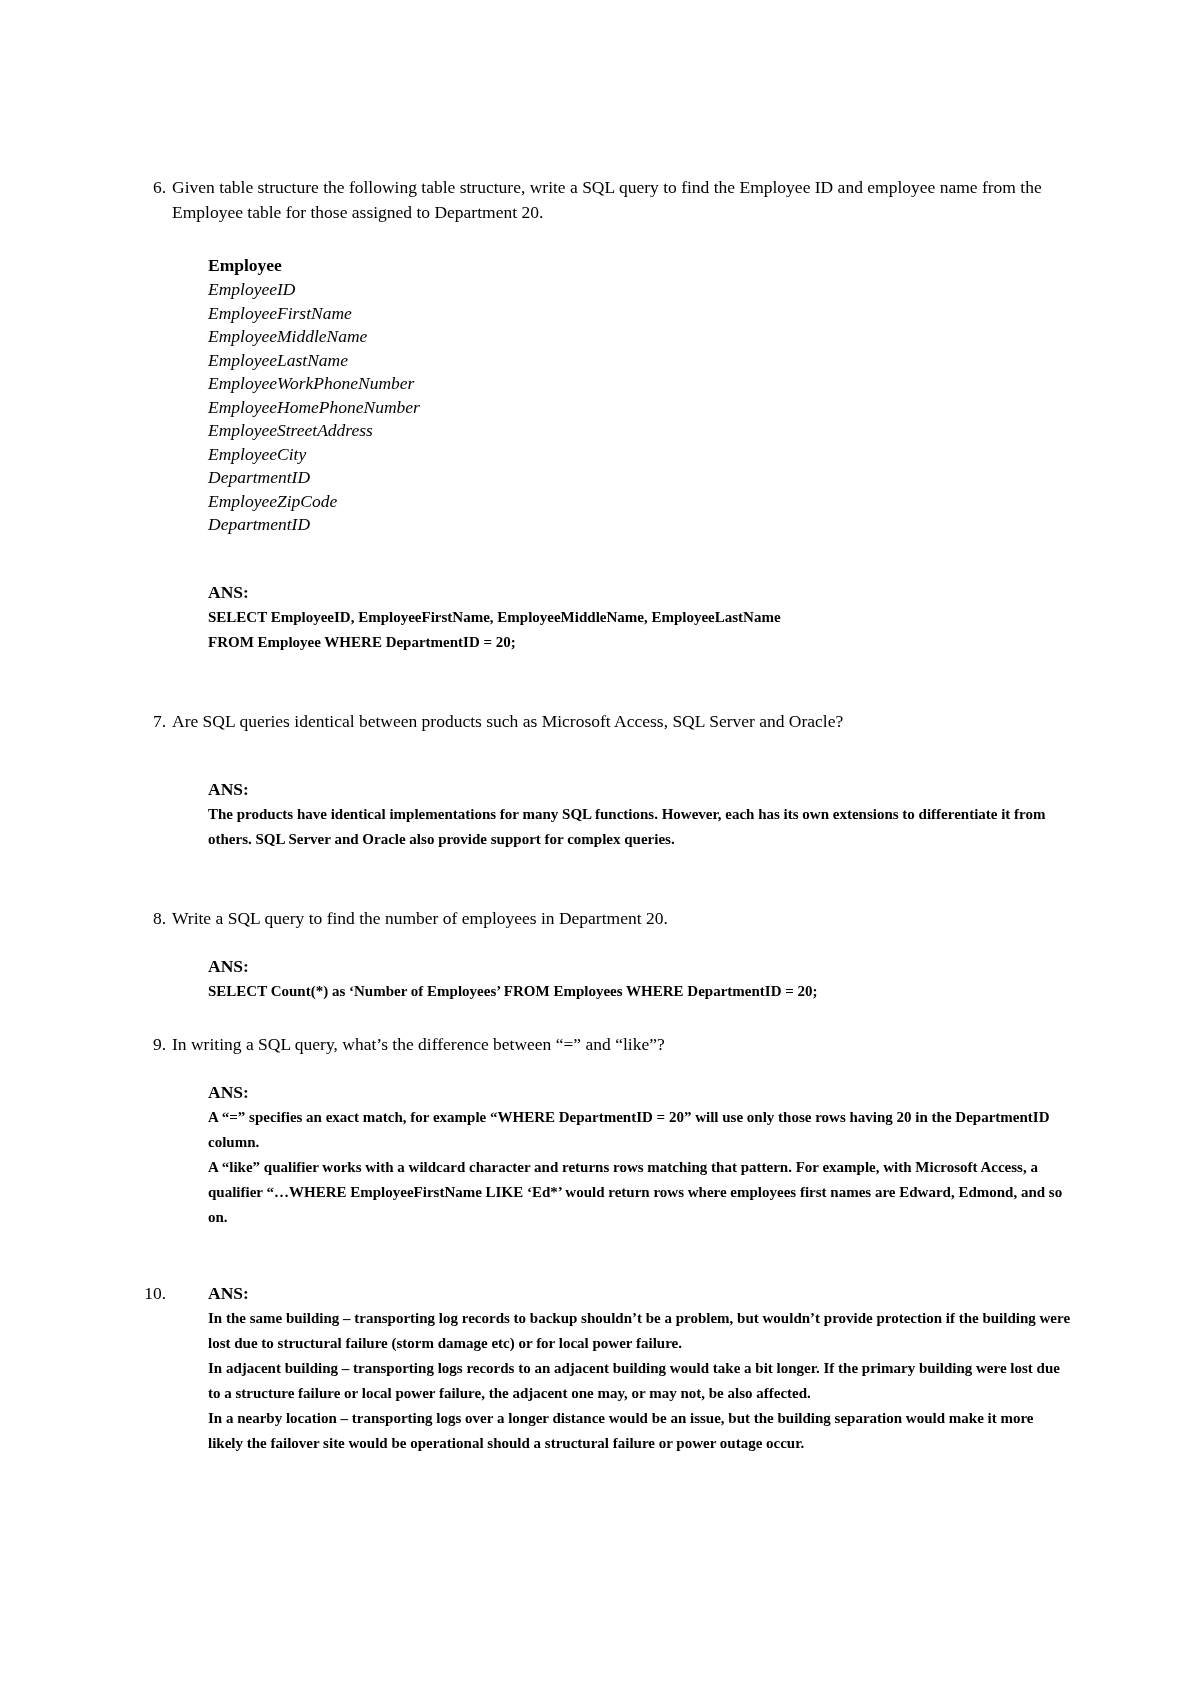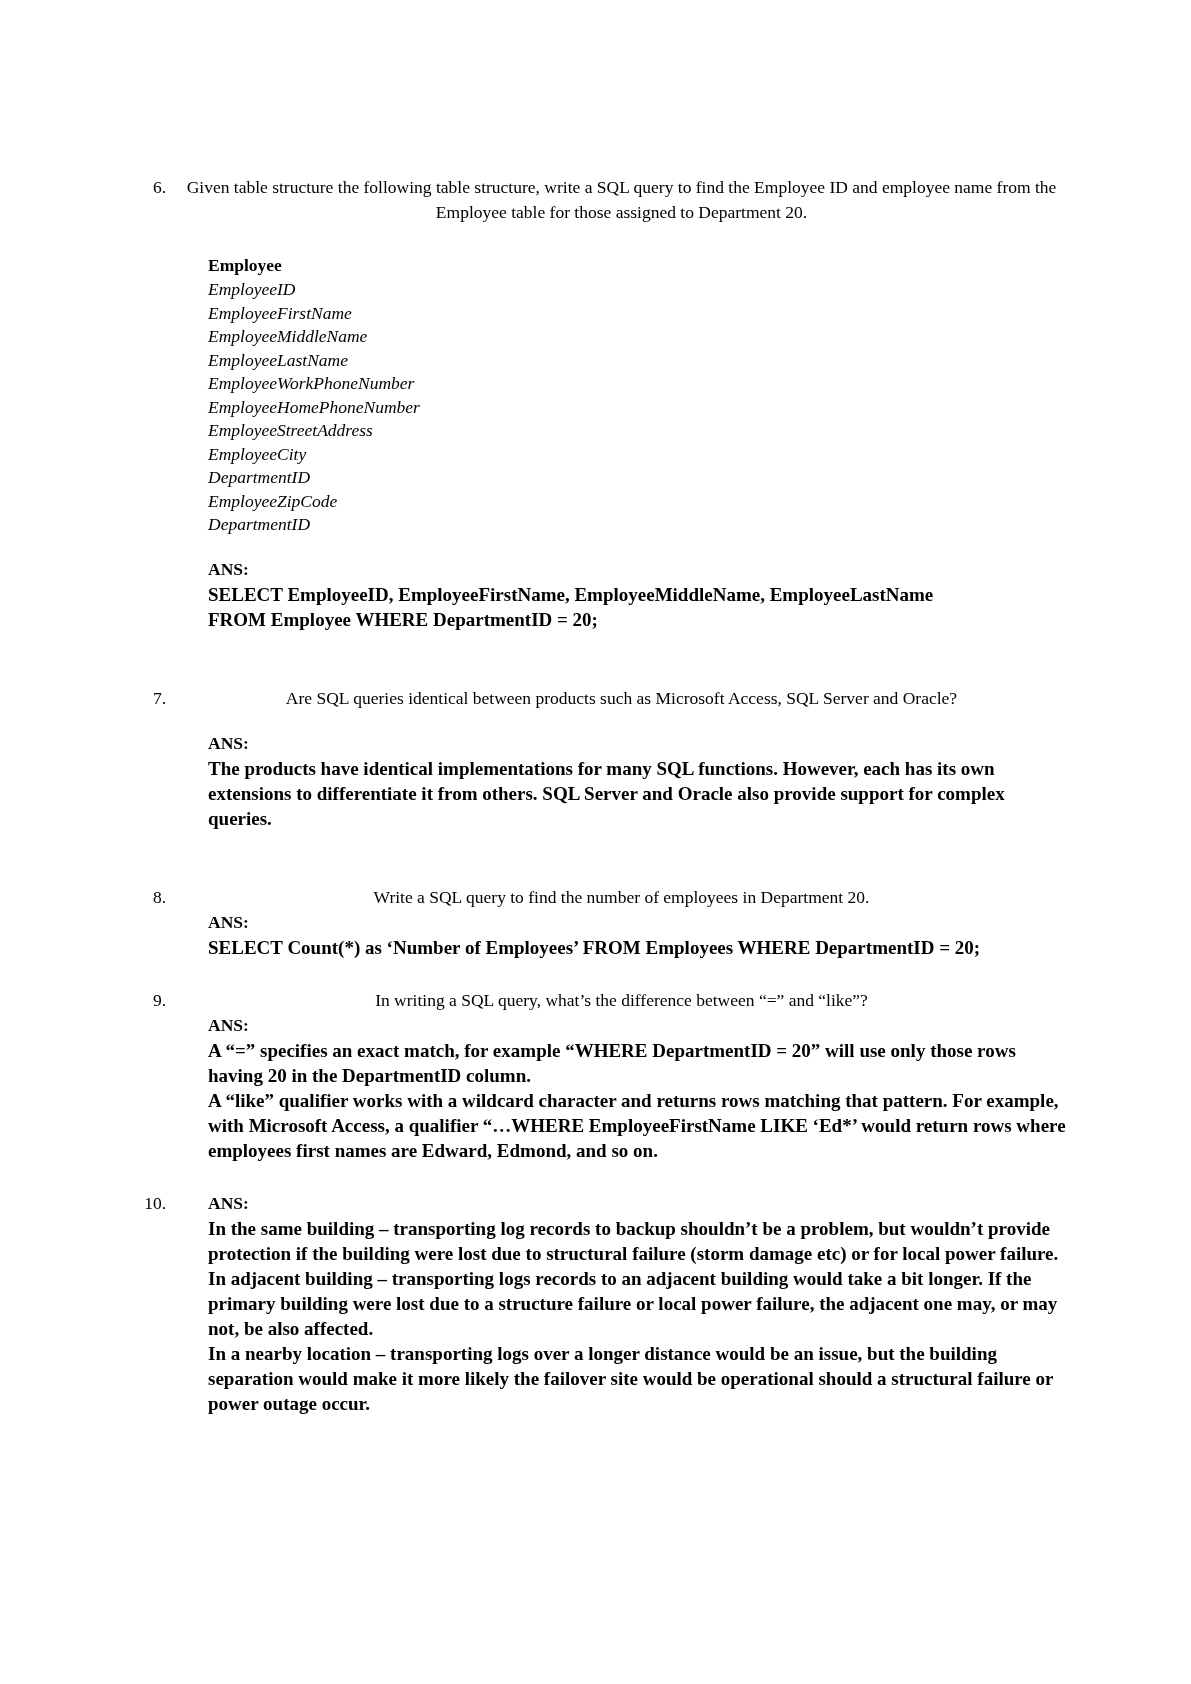--- a/index.html
+++ b/index.html
@@ -35,42 +35,42 @@
     line-height: 25px;
   }
   .qbody {
     margin-left: 42px;
     font-size: 17.5px;
     line-height: 25px;
   }
   .qtext {
     font-size: 17.5px;
     line-height: 25px;
-    text-align: center;
   }
   .indent {
     margin-left: 36px;
     font-weight: bold;
   }
   .field-list {
     margin-left: 36px;
     font-style: italic;
   }
   .field-list div {
     line-height: 23.5px;
     font-size: 17.5px;
   }
   .spacer-lg { height: 28px; }
   .spacer-md { height: 20px; }
   .ans-label {
     font-size: 17.5px;
     line-height: 25px;
+    margin-top: 23px;
   }
   .para {
-    font-size: 19px;
+    font-size: 15px;
     line-height: 25px;
   }
   .block-gap-q { height: 34px; }
 </style>
 </head>
 <body>
 
 <div class="page">
 
   <div class="qitem">

